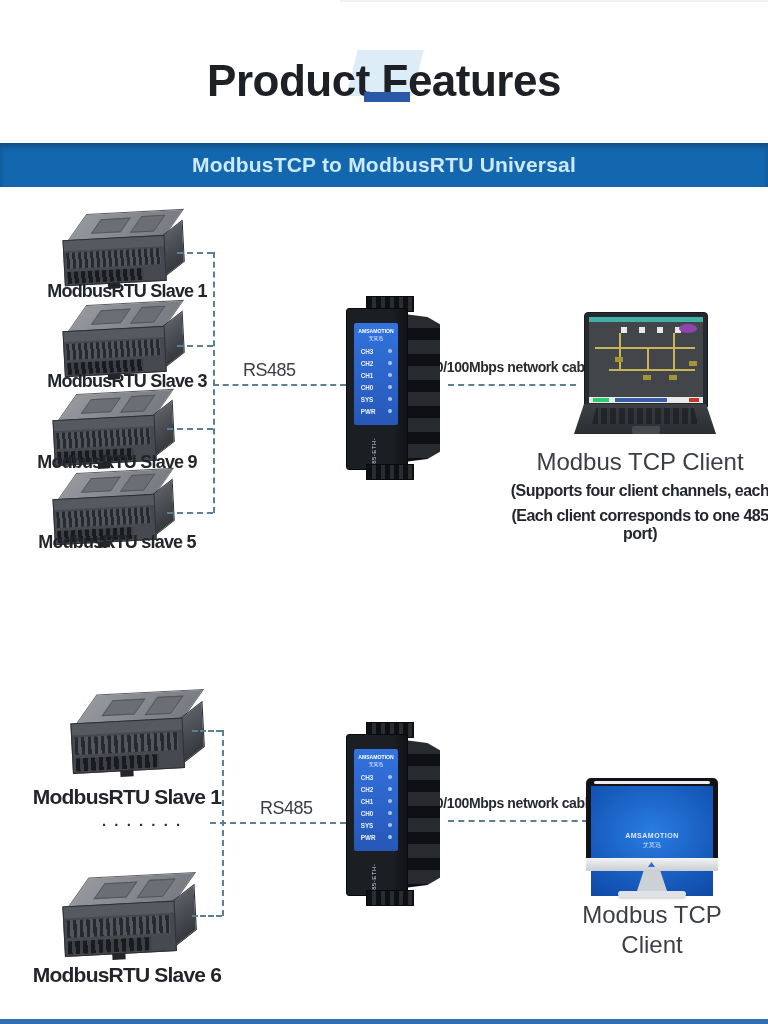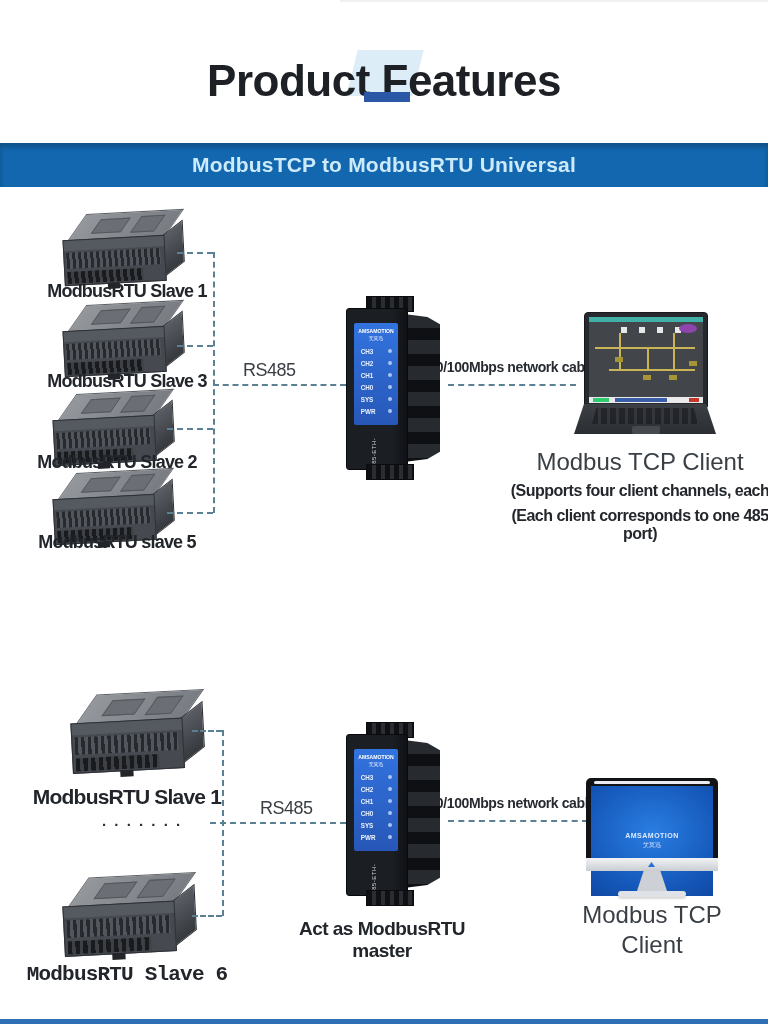--- a/index.html
+++ b/index.html
@@ -175,21 +175,21 @@
         <i class="p2"></i>
       </div>
     <div class="side"></div>
     <div class="front">
         <div class="band"></div>
         <div class="vents"></div>
         <div class="teeth"></div>
       </div>
     <div class="clip"></div>
   </div>
-  <div class="slave-label s1-label" style="left:22px;top:452px;">ModbusRTU Slave 2</div>
+  <div class="slave-label s1-label" style="left:22px;top:452px;">ModbusRTU Slave 9</div>
 
   <div class="plc" style="left:52px;top:470px;">
     <div class="top">
         <i class="p1"></i>
         <i class="p2"></i>
       </div>
     <div class="side"></div>
     <div class="front">
         <div class="band"></div>
         <div class="vents"></div>
@@ -302,21 +302,21 @@
         <i class="p2"></i>
       </div>
     <div class="side"></div>
     <div class="front">
         <div class="band"></div>
         <div class="vents"></div>
         <div class="teeth"></div>
       </div>
     <div class="clip"></div>
   </div>
-  <div class="slave-label s2-label" style="left:22px;top:963px;font-family:Liberation Mono, monospace;">ModbusRTU Slave 6</div>
+  <div class="slave-label s2-label" style="left:22px;top:963px;">ModbusRTU Slave 6</div>
 
   <div class="dash-v" style="left:222px;top:730px;height:186px;"></div>
   <div class="dash-h" style="left:192px;top:730px;width:30px;"></div>
   <div class="dash-h" style="left:192px;top:915px;width:30px;"></div>
   <div class="dash-h" style="left:210px;top:822px;width:136px;"></div>
   <div class="bus-label" style="left:260px;top:798px;">RS485</div>
   <div class="dash-h" style="left:448px;top:820px;width:140px;"></div>
   <div class="cable-label" style="left:412px;top:795px;">10/100Mbps network cable</div>
 
   <div class="conv" style="left:342px;top:722px;">
@@ -348,21 +348,20 @@
           </div>
         <div class="led-row">
             <span class="led-label">PWR</span>
             <i class="led-dot"></i>
           </div>
       </div>
       <div class="model">RS485-ETH-M04</div>
     </div>
     <div class="tab b"></div>
   </div>
-  <div class="conv-note" style="left:272px;top:918px;">Act as ModbusRTU master</div>
 
   <div class="monitor" style="left:586px;top:778px;">
     <div class="bezel"></div>
     <div class="gloss"></div>
     <div class="scr">
       <div class="mbrand">AMSAMOTION</div>
       <div class="mbrand-cn">艾莫迅</div>
     </div>
     <div class="chin"></div>
     <div class="logo-dot"></div>

